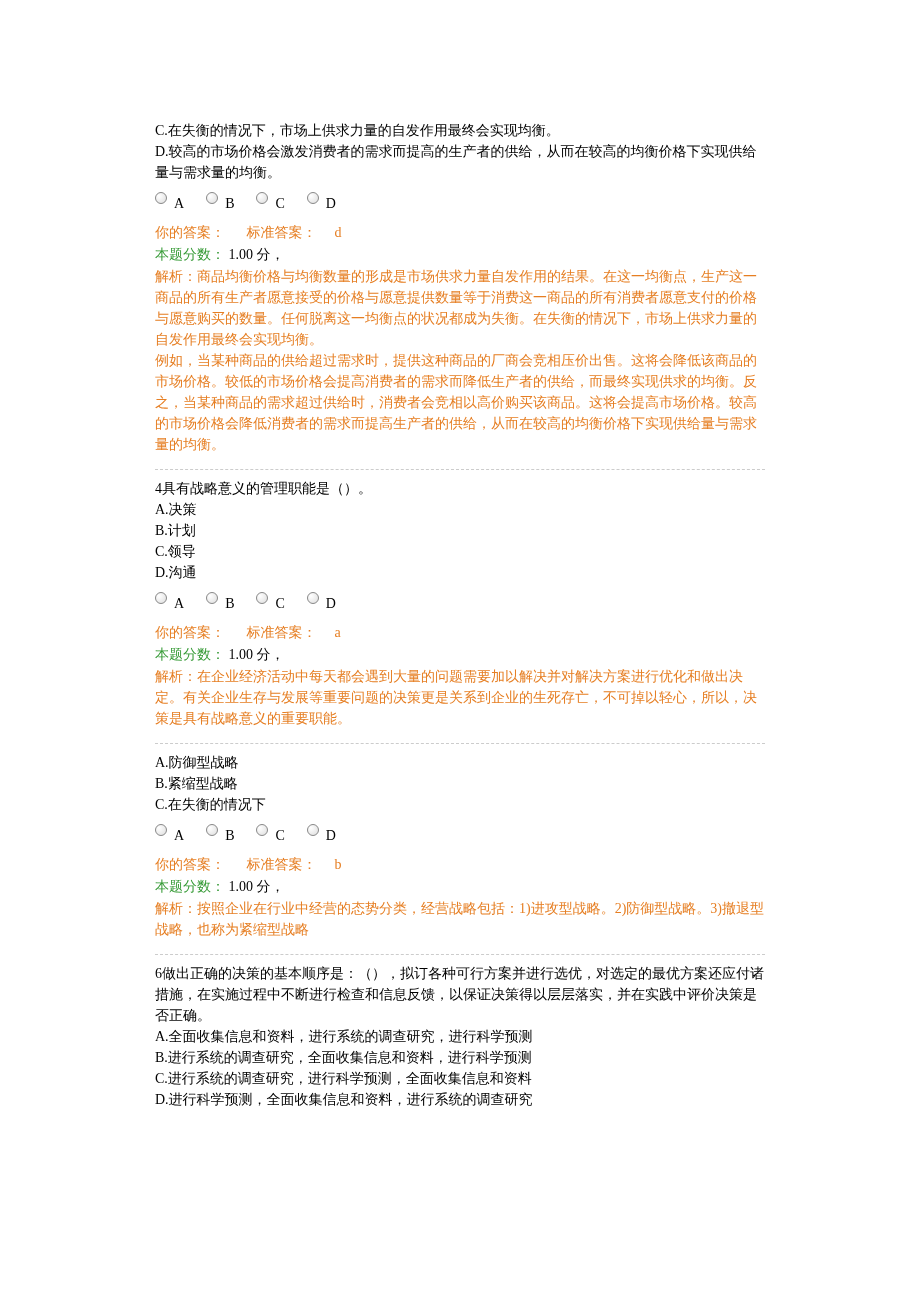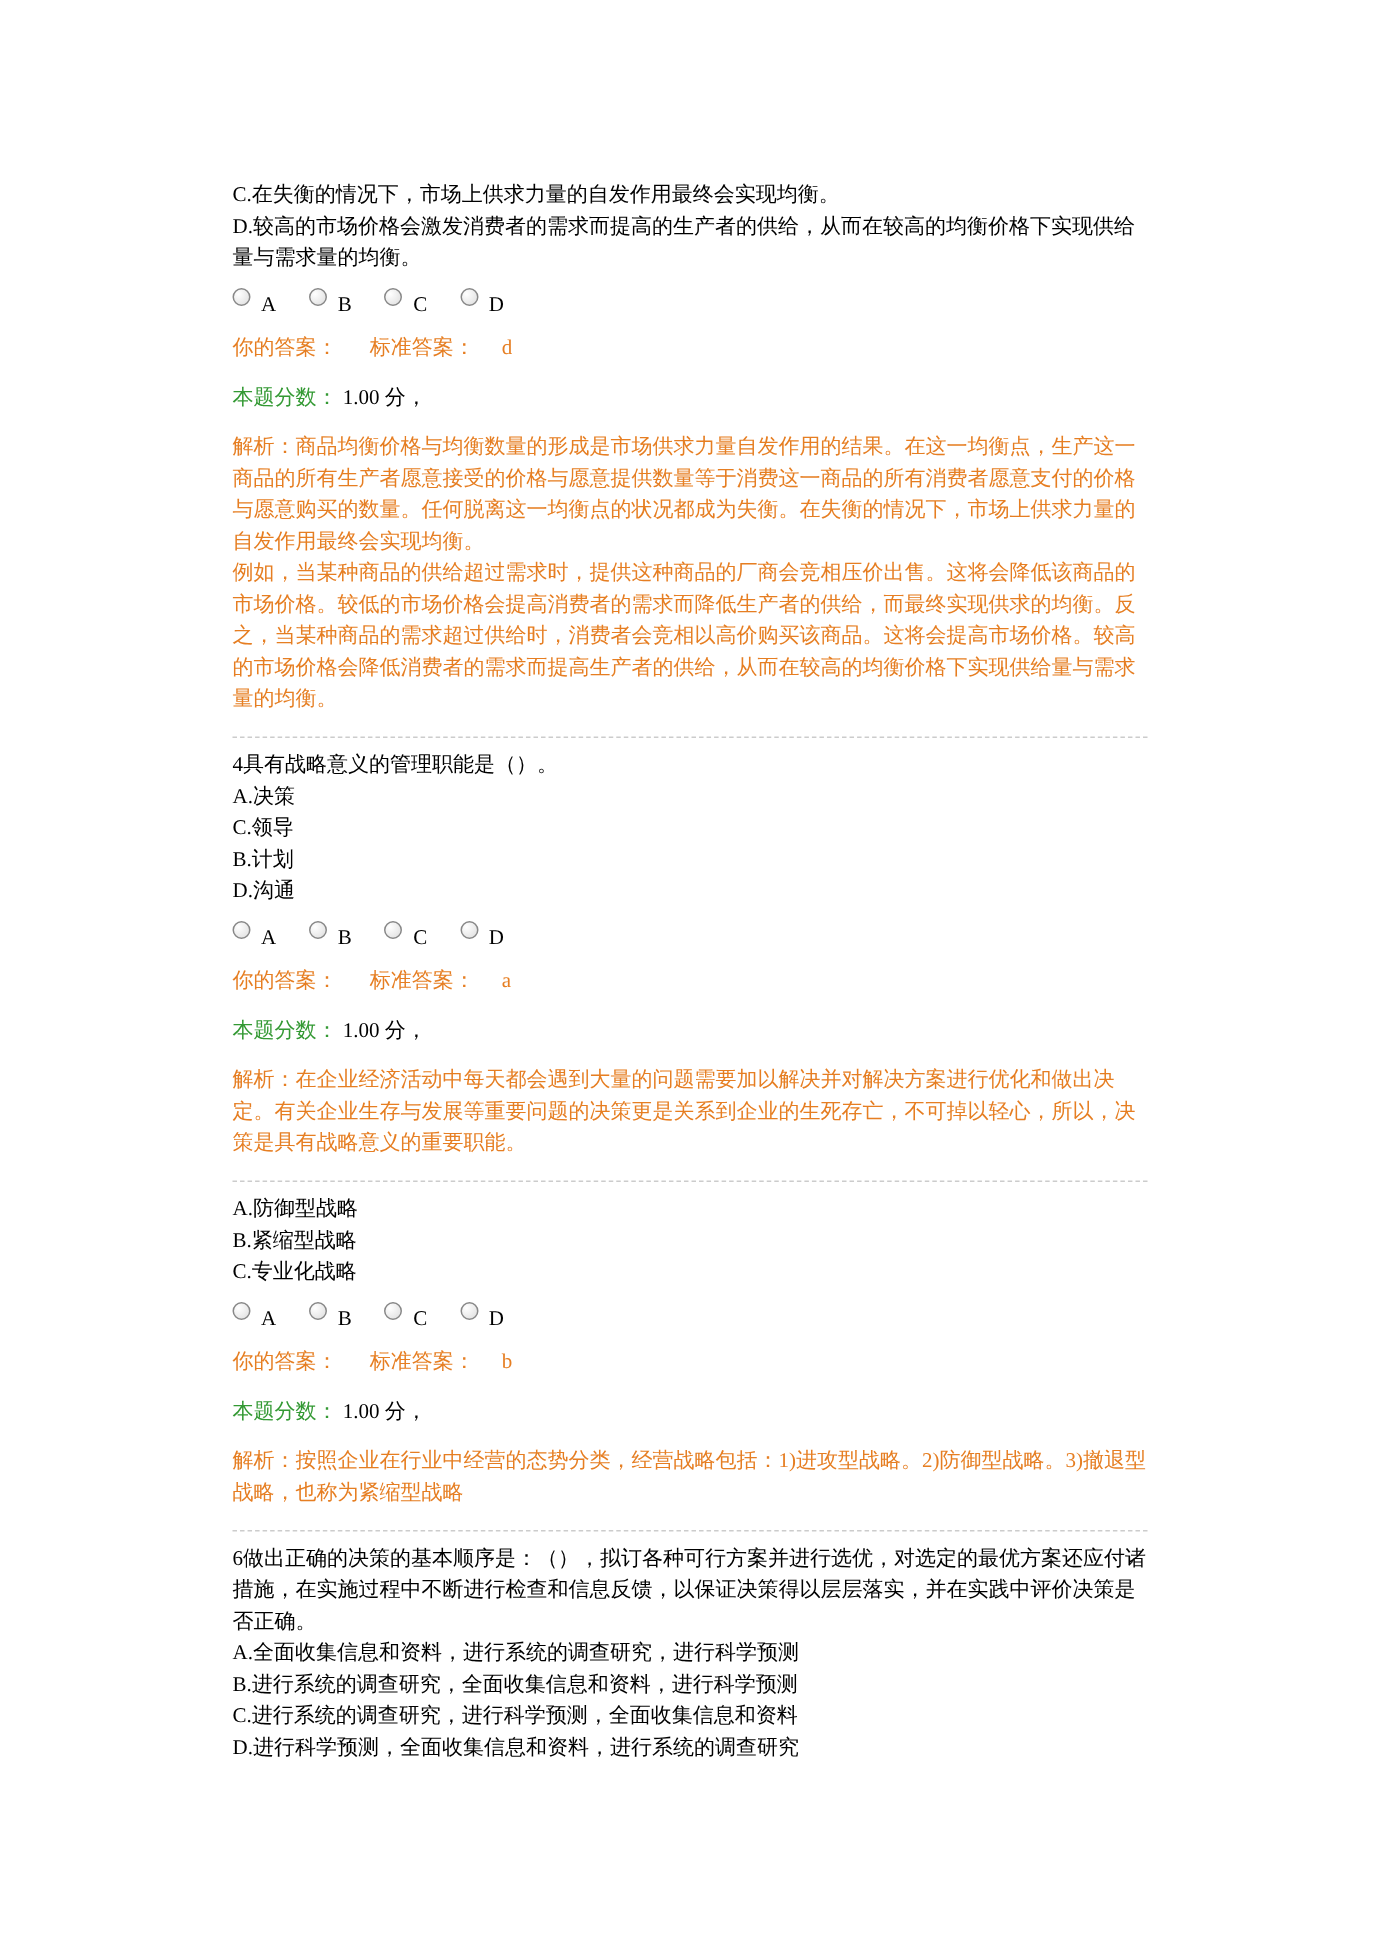--- a/index.html
+++ b/index.html
@@ -31,21 +31,21 @@
       margin: 0 3px 0 0;
       vertical-align: top;
     }
     .radio-label {
       margin-right: 18px;
       position: relative;
       top: 6px;
     }
     .answer-line { margin-top: 14px; }
     .answer-line .orange-text { margin-right: 18px; font-family: Liberation Serif, serif; }
-    .score-line { margin: 12px 0; }
+    .score-line { margin: 1px 0; }
     .separator {
       border: none;
       border-top: 1px dashed #ccc;
       margin: 14px 0 8px 0;
     }
     .question-block { margin-bottom: 2px; }
     .option-line { margin: 0; }
     .analysis { margin: 0; }
     p { margin: 0; }
   </style>
@@ -77,22 +77,22 @@
     <span>解析：</span><span>商品均衡价格与均衡数量的形成是市场供求力量自发作用的结果。在这一均衡点，生产这一商品的所有生产者愿意接受的价格与愿意提供数量等于消费这一商品的所有消费者愿意支付的价格与愿意购买的数量。任何脱离这一均衡点的状况都成为失衡。在失衡的情况下，市场上供求力量的自发作用最终会实现均衡。</span>
   </p>
   <p class="analysis orange-text">例如，当某种商品的供给超过需求时，提供这种商品的厂商会竞相压价出售。这将会降低该商品的市场价格。较低的市场价格会提高消费者的需求而降低生产者的供给，而最终实现供求的均衡。反之，当某种商品的需求超过供给时，消费者会竞相以高价购买该商品。这将会提高市场价格。较高的市场价格会降低消费者的需求而提高生产者的供给，从而在较高的均衡价格下实现供给量与需求量的均衡。</p>
 </div>
 
 <hr class="separator">
 
 <div class="question-block">
   <p class="black-text"><span>4</span><span>具有战略意义的管理职能是（）。</span></p>
   <p class="option-line black-text">A.决策</p>
+  <p class="option-line black-text">B.计划</p>
   <p class="option-line black-text">C.领导</p>
-  <p class="option-line black-text">B.计划</p>
   <p class="option-line black-text">D.沟通</p>
   <div class="radio-row">
     <span class="radio"></span>
       <span class="radio-label">A</span>
     <span class="radio"></span>
       <span class="radio-label">B</span>
     <span class="radio"></span>
       <span class="radio-label">C</span>
     <span class="radio"></span>
       <span class="radio-label">D</span>
@@ -108,21 +108,21 @@
   <p class="analysis orange-text">
     <span>解析：</span><span>在企业经济活动中每天都会遇到大量的问题需要加以解决并对解决方案进行优化和做出决定。有关企业生存与发展等重要问题的决策更是关系到企业的生死存亡，不可掉以轻心，所以，决策是具有战略意义的重要职能。</span>
   </p>
 </div>
 
 <hr class="separator">
 
 <div class="question-block">
   <p class="option-line black-text">A.防御型战略</p>
   <p class="option-line black-text">B.紧缩型战略</p>
-  <p class="option-line black-text">C.专业化战略</p>
+  <p class="option-line black-text">C.在失衡的情况下</p>
   <div class="radio-row">
     <span class="radio"></span>
       <span class="radio-label">A</span>
     <span class="radio"></span>
       <span class="radio-label">B</span>
     <span class="radio"></span>
       <span class="radio-label">C</span>
     <span class="radio"></span>
       <span class="radio-label">D</span>
   </div>

